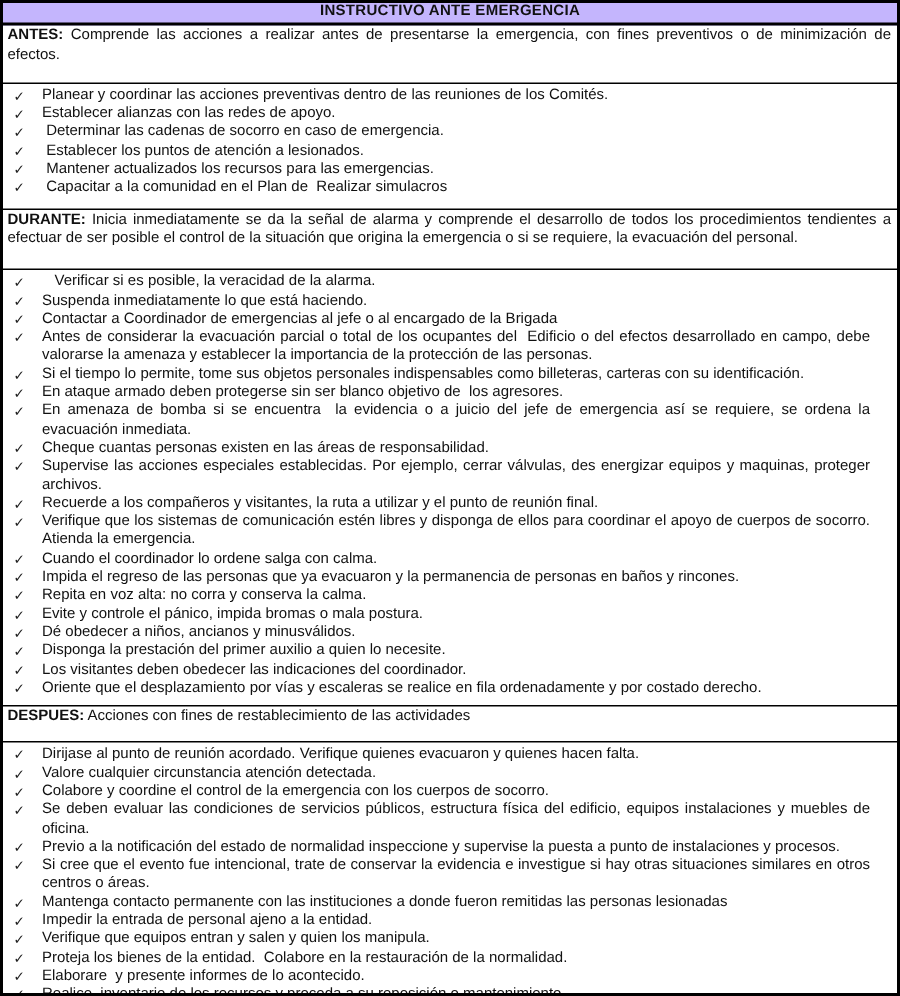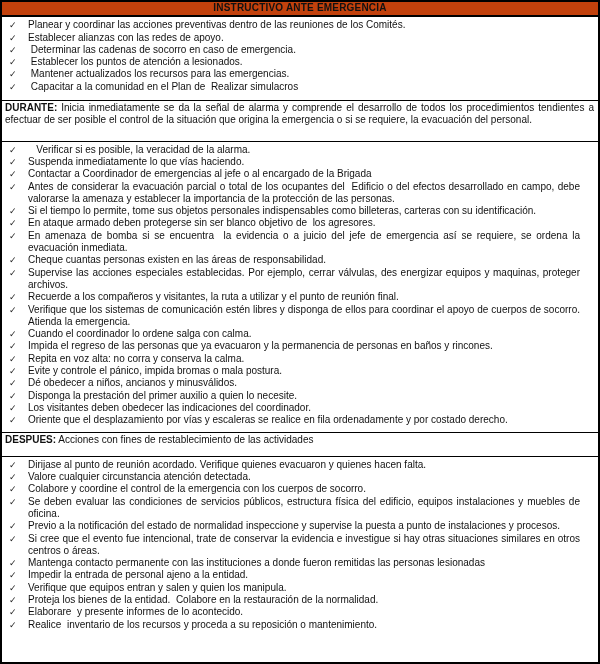--- a/index.html
+++ b/index.html
@@ -18,21 +18,21 @@
     display: flex;
     flex-direction: column;
     overflow: hidden;
   }
 
   .title {
     flex: 0 0 auto;
     text-align: center;
     font-weight: bold;
     letter-spacing: 0.2px;
-    background: #c2410c;
+    background: #c4b5fd;
     border-bottom: 2px solid #000000;
     padding: 0 0 1px 0;
   }
 
   #sections { flex: 1 1 auto; display: flex; flex-direction: column; min-height: 0; }
 
   .section { flex: 0 0 auto; display: flex; flex-direction: column; }
   .section:last-child { flex: 1 1 auto; min-height: 0; }
 
   .intro {
@@ -69,20 +69,21 @@
     white-space: pre-wrap;
   }
 </style>
 </head>
 <body>
 
 <div class="doc">
   <div class="title">INSTRUCTIVO ANTE EMERGENCIA</div>
   <div id="sections">
   <div class="section">
+    <div class="intro"><span class="label">ANTES:</span><span> Comprende las acciones a realizar antes de presentarse la emergencia, con fines preventivos o de minimización de efectos.</span></div>
     <div class="checklist">
   <div class="check-item">
     <span class="check">✓</span>
     <span class="item-text">Planear y coordinar las acciones preventivas dentro de las reuniones de los Comités.</span>
   </div>
 
   <div class="check-item">
     <span class="check">✓</span>
     <span class="item-text">Establecer alianzas con las redes de apoyo.</span>
   </div>
@@ -112,21 +113,21 @@
   <div class="section">
     <div class="intro"><span class="label">DURANTE:</span><span> Inicia inmediatamente se da la señal de alarma y comprende el desarrollo de todos los procedimientos tendientes a efectuar de ser posible el control de la situación que origina la emergencia o si se requiere, la evacuación del personal.</span></div>
     <div class="checklist">
   <div class="check-item">
     <span class="check">✓</span>
     <span class="item-text">   Verificar si es posible, la veracidad de la alarma.</span>
   </div>
 
   <div class="check-item">
     <span class="check">✓</span>
-    <span class="item-text">Suspenda inmediatamente lo que vías haciendo.</span>
+    <span class="item-text">Suspenda inmediatamente lo que está haciendo.</span>
   </div>
 
   <div class="check-item">
     <span class="check">✓</span>
     <span class="item-text">Contactar a Coordinador de emergencias al jefe o al encargado de la Brigada</span>
   </div>
 
   <div class="check-item">
     <span class="check">✓</span>
     <span class="item-text">Antes de considerar la evacuación parcial o total de los ocupantes del  Edificio o del efectos desarrollado en campo, debe valorarse la amenaza y establecer la importancia de la protección de las personas.</span>

